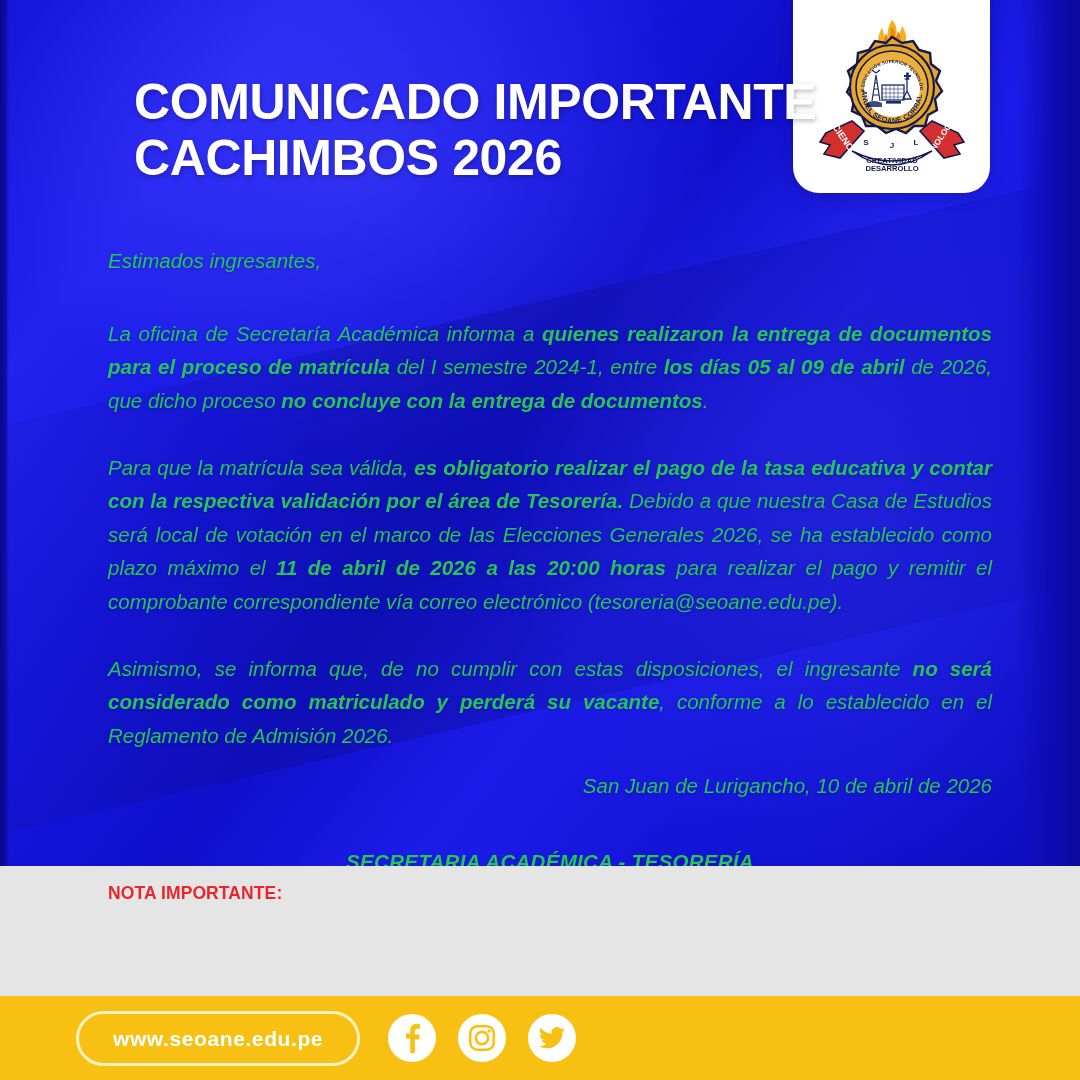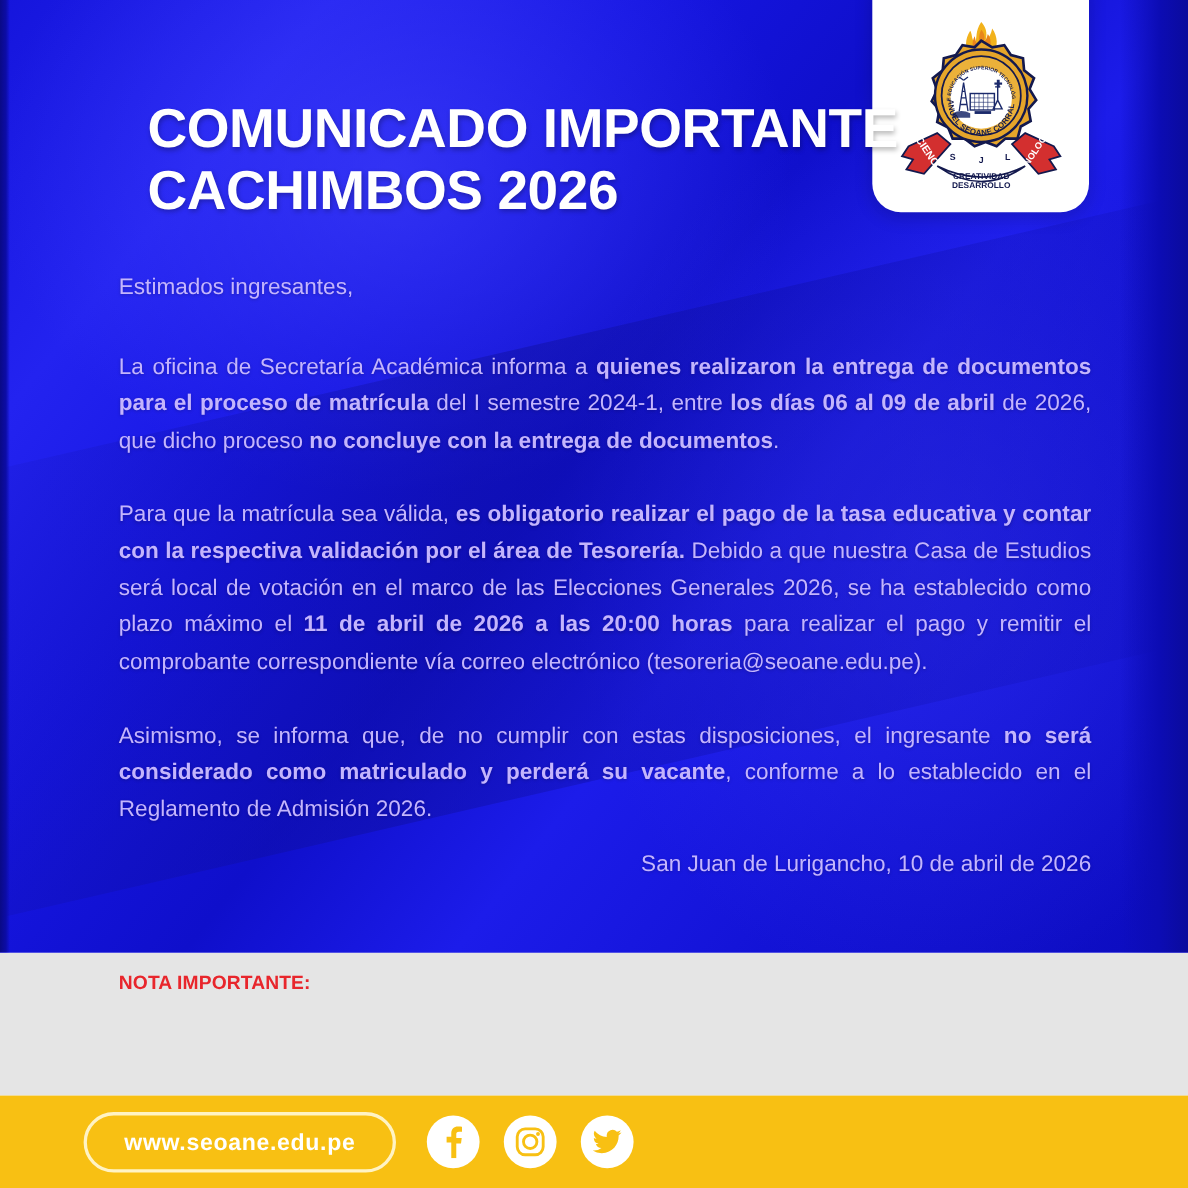--- a/index.html
+++ b/index.html
@@ -83,21 +83,21 @@
     align-items: flex-end;
     justify-content: center;
     padding-bottom: 10px;
     box-sizing: border-box;
   }
   .logo-emblem { width: 152px; height: 168px; display: block; }
 
   
   .title-wrap {
     position: absolute;
-    top: 90px;
+    top: 75px;
     left: 108px;
     display: flex;
     align-items: center;
   }
   .title-bar {
     width: 5px;
     background: #ffffff;
     flex: 0 0 auto;
     margin-right: 21px;
     border-radius: 1px;
@@ -112,21 +112,22 @@
     white-space: pre-line;
     font-stretch: condensed;
   }
 
   
   .body-block {
     position: absolute;
     left: 108px;
     right: 88px;
     top: 246px;
-    color: #c4b5fd;
+    color: #22c55e;
+    font-style: italic;
   }
   .greet {
     font-size: 20.5px;
     line-height: 1.5;
     margin-bottom: 40px;
     text-shadow: 0 1px 3px rgba(0,0,0,0.22);
   }
   .para {
     font-size: 20.5px;
     line-height: 1.63;
@@ -282,24 +283,25 @@
     </div>
 
     <div class="title-wrap">
       <div class="title-bar"></div>
       <div class="title-text">COMUNICADO IMPORTANTE
 CACHIMBOS 2026</div>
     </div>
 
     <div class="body-block">
       <div class="greet">Estimados ingresantes,</div>
-      <p class="para"><span>La oficina de Secretaría Académica informa a </span><b>quienes realizaron la entrega de documentos para el proceso de matrícula</b><span> del I semestre 2024-1, entre </span><b>los días 06 al 09 de abril</b><span> de 2026, que dicho proceso </span><b>no concluye con la entrega de documentos</b><span>.</span></p>
+      <p class="para"><span>La oficina de Secretaría Académica informa a </span><b>quienes realizaron la entrega de documentos para el proceso de matrícula</b><span> del I semestre 2024-1, entre </span><b>los días 05 al 09 de abril</b><span> de 2026, que dicho proceso </span><b>no concluye con la entrega de documentos</b><span>.</span></p>
       <p class="para"><span>Para que la matrícula sea válida, </span><b>es obligatorio realizar el pago de la tasa educativa y contar con la respectiva validación por el área de Tesorería.</b><span> Debido a que nuestra Casa de Estudios será local de votación en el marco de las Elecciones Generales 2026, se ha establecido como plazo máximo el </span><b>11 de abril de 2026 a las 20:00 horas</b><span> para realizar el pago y remitir el comprobante correspondiente vía correo electrónico (tesoreria@seoane.edu.pe).</span></p>
       <p class="para"><span>Asimismo, se informa que, de no cumplir con estas disposiciones, el ingresante </span><b>no será considerado como matriculado y perderá su vacante</b><span>, conforme a lo establecido en el Reglamento de Admisión 2026.</span></p>
       <div class="dateline">San Juan de Lurigancho, 10 de abril de 2026</div>
+      <div class="signature">SECRETARIA ACADÉMICA - TESORERÍA</div>
     </div>
   </div>
 
   <div class="note">
     <div class="note-title">NOTA IMPORTANTE:</div>
   </div>
 
   <div class="footer">
     <div class="site-pill">www.seoane.edu.pe</div>
     <div class="social-row">

